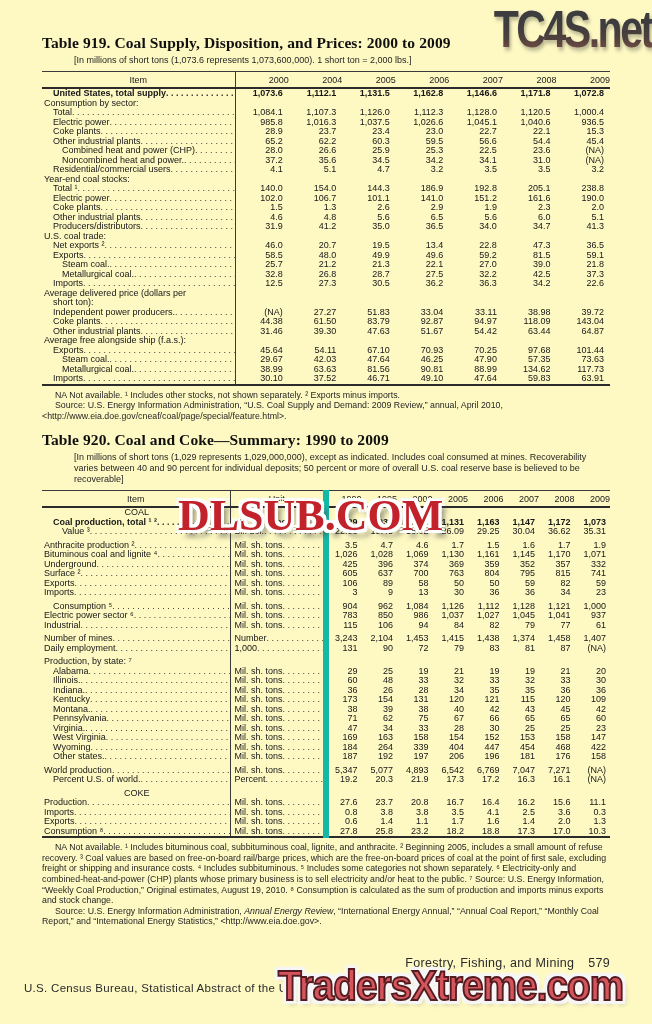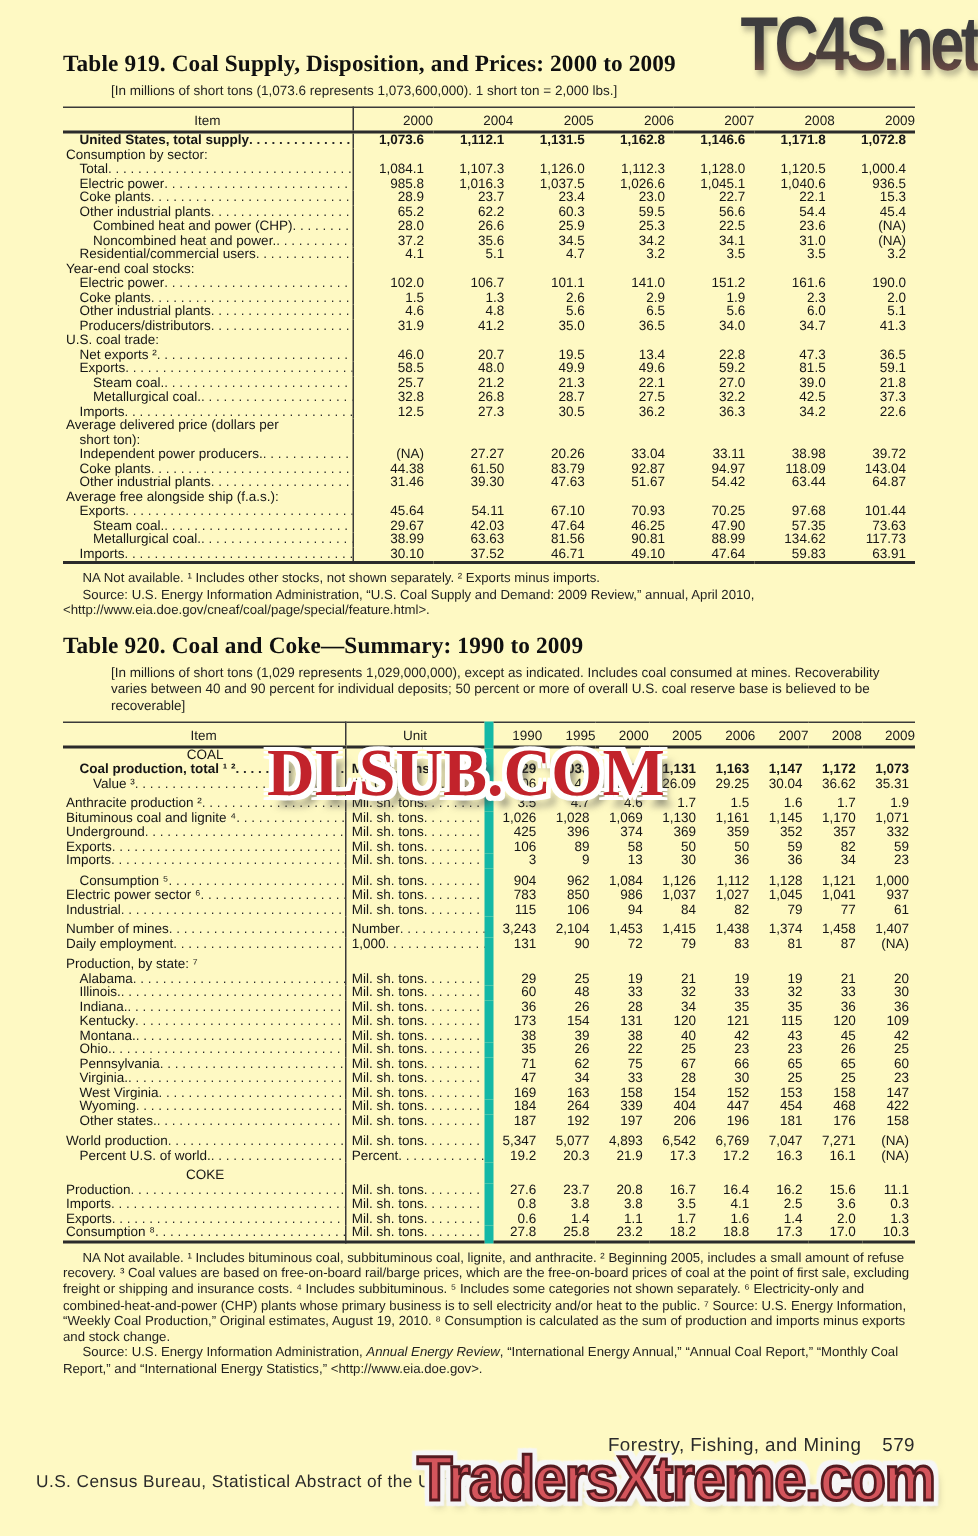--- a/index.html
+++ b/index.html
@@ -272,20 +272,35 @@
             <td class="num"></td>
             <td class="num"></td>
             <td class="num"></td>
             <td class="num"></td>
             <td class="num"></td>
             <td class="num"></td>
           </tr>
           <tr>
             <td class="item ind1">
               <span class="lbl">
+                <span class="txt">Total ¹</span>
+                <span class="dots"></span>
+              </span>
+            </td>
+            <td class="num">140.0</td>
+            <td class="num">154.0</td>
+            <td class="num">144.3</td>
+            <td class="num">186.9</td>
+            <td class="num">192.8</td>
+            <td class="num">205.1</td>
+            <td class="num">238.8</td>
+          </tr>
+          <tr>
+            <td class="item ind1">
+              <span class="lbl">
                 <span class="txt">Electric power</span>
                 <span class="dots"></span>
               </span>
             </td>
             <td class="num">102.0</td>
             <td class="num">106.7</td>
             <td class="num">101.1</td>
             <td class="num">141.0</td>
             <td class="num">151.2</td>
             <td class="num">161.6</td>
@@ -455,21 +470,21 @@
           </tr>
           <tr>
             <td class="item ind1">
               <span class="lbl">
                 <span class="txt">Independent power producers.</span>
                 <span class="dots"></span>
               </span>
             </td>
             <td class="num">(NA)</td>
             <td class="num">27.27</td>
-            <td class="num">20.26</td>
+            <td class="num">51.83</td>
             <td class="num">33.04</td>
             <td class="num">33.11</td>
             <td class="num">38.98</td>
             <td class="num">39.72</td>
           </tr>
           <tr>
             <td class="item ind1">
               <span class="lbl">
                 <span class="txt">Coke plants</span>
                 <span class="dots"></span>
@@ -729,20 +744,42 @@
             <td class="num">374</td>
             <td class="num">369</td>
             <td class="num">359</td>
             <td class="num">352</td>
             <td class="num">357</td>
             <td class="num">332</td>
           </tr>
           <tr>
             <td class="item ind0">
               <span class="lbl">
+                <span class="txt">Surface ²</span>
+                <span class="dots"></span>
+              </span>
+            </td>
+            <td class="unit">
+              <span class="lbl">
+                <span class="txt">Mil. sh. tons</span>
+                <span class="dots"></span>
+              </span>
+            </td>
+            <td class="num">605</td>
+            <td class="num">637</td>
+            <td class="num">700</td>
+            <td class="num">763</td>
+            <td class="num">804</td>
+            <td class="num">795</td>
+            <td class="num">815</td>
+            <td class="num">741</td>
+          </tr>
+          <tr>
+            <td class="item ind0">
+              <span class="lbl">
                 <span class="txt">Exports</span>
                 <span class="dots"></span>
               </span>
             </td>
             <td class="unit">
               <span class="lbl">
                 <span class="txt">Mil. sh. tons</span>
                 <span class="dots"></span>
               </span>
             </td>
@@ -1005,42 +1042,20 @@
               </span>
             </td>
             <td class="num">38</td>
             <td class="num">39</td>
             <td class="num">38</td>
             <td class="num">40</td>
             <td class="num">42</td>
             <td class="num">43</td>
             <td class="num">45</td>
             <td class="num">42</td>
-          </tr>
-          <tr>
-            <td class="item ind1">
-              <span class="lbl">
-                <span class="txt">Ohio.</span>
-                <span class="dots"></span>
-              </span>
-            </td>
-            <td class="unit">
-              <span class="lbl">
-                <span class="txt">Mil. sh. tons</span>
-                <span class="dots"></span>
-              </span>
-            </td>
-            <td class="num">35</td>
-            <td class="num">26</td>
-            <td class="num">22</td>
-            <td class="num">25</td>
-            <td class="num">23</td>
-            <td class="num">23</td>
-            <td class="num">26</td>
-            <td class="num">25</td>
           </tr>
           <tr>
             <td class="item ind1">
               <span class="lbl">
                 <span class="txt">Pennsylvania</span>
                 <span class="dots"></span>
               </span>
             </td>
             <td class="unit">
               <span class="lbl">

